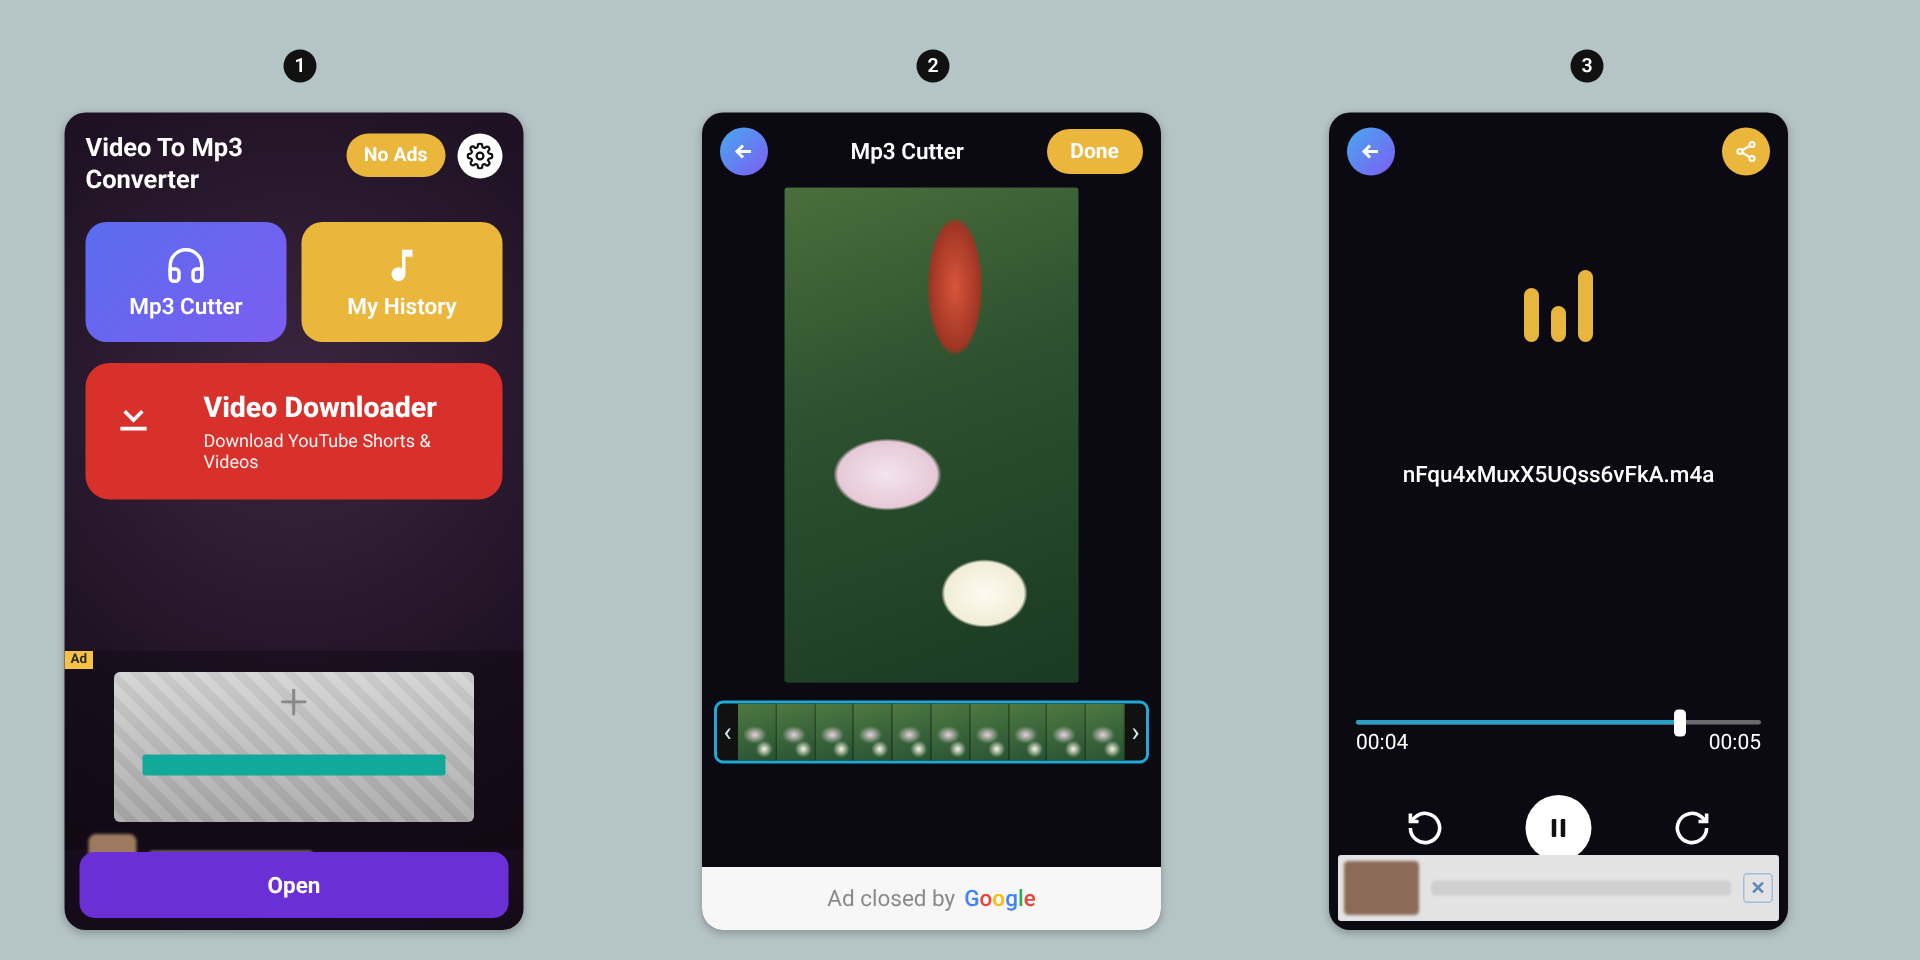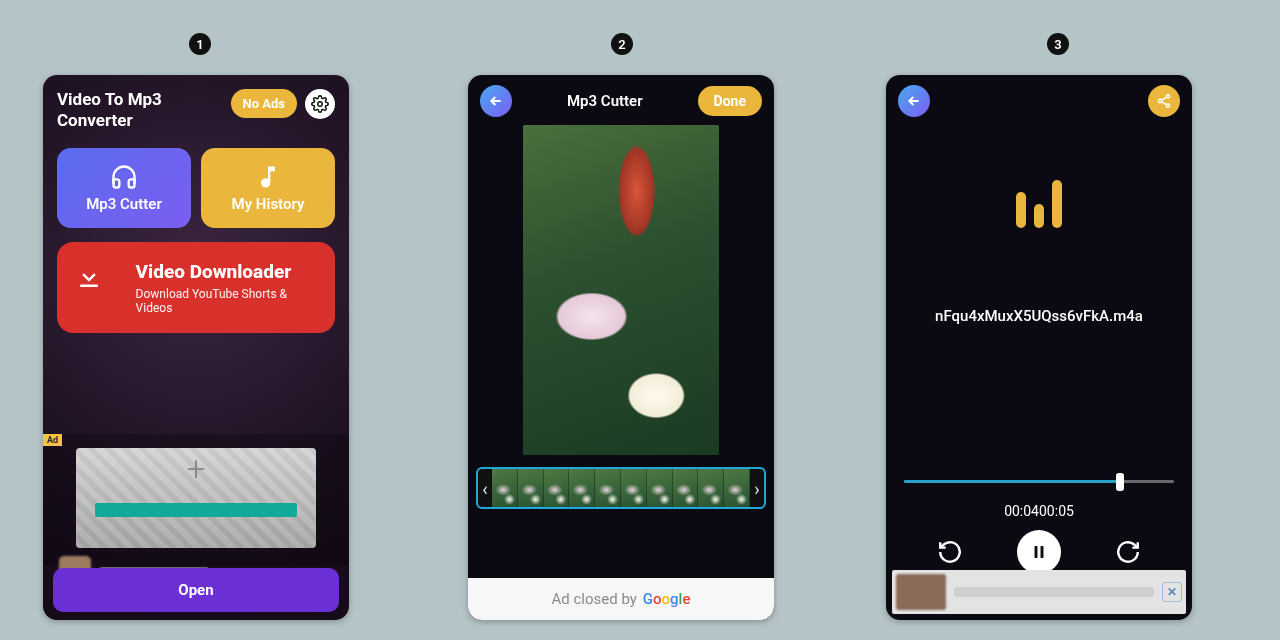--- a/index.html
+++ b/index.html
@@ -199,21 +199,21 @@
     color:#fff; font-size:15px; font-weight:500;margin-top:12px;
   }
   .progress-wrap{ position:absolute; left:18px; right:18px; top:405px; }
   .progress-track{ height:3px; background:#6a6a6c; border-radius:2px; position:relative;}
   .progress-fill{ position:absolute; left:0; top:0; bottom:0; width:80%; background:#2aa0c9; border-radius:2px;}
   .progress-thumb{
     position:absolute; top:50%; left:80%; width:8px; height:18px; background:#fff;
     transform:translate(-50%,-50%); border-radius:3px;
   }
   .time-row{
-    display:flex; justify-content:center; color:#fff; font-size:14px; margin-top:20px;
+    display:flex; justify-content:space-between; color:#fff; font-size:14px; margin-top:4px;
   }
   .controls{
     position:absolute; left:0; right:0; top:455px;
     display:flex; align-items:center; justify-content:center; gap:54px;
   }
   .ctrl-icon{ color:#fff; }
   .play-circle{
     width:44px;height:44px;border-radius:50%;background:#fff;
     display:flex;align-items:center;justify-content:center;color:#111;
   }

